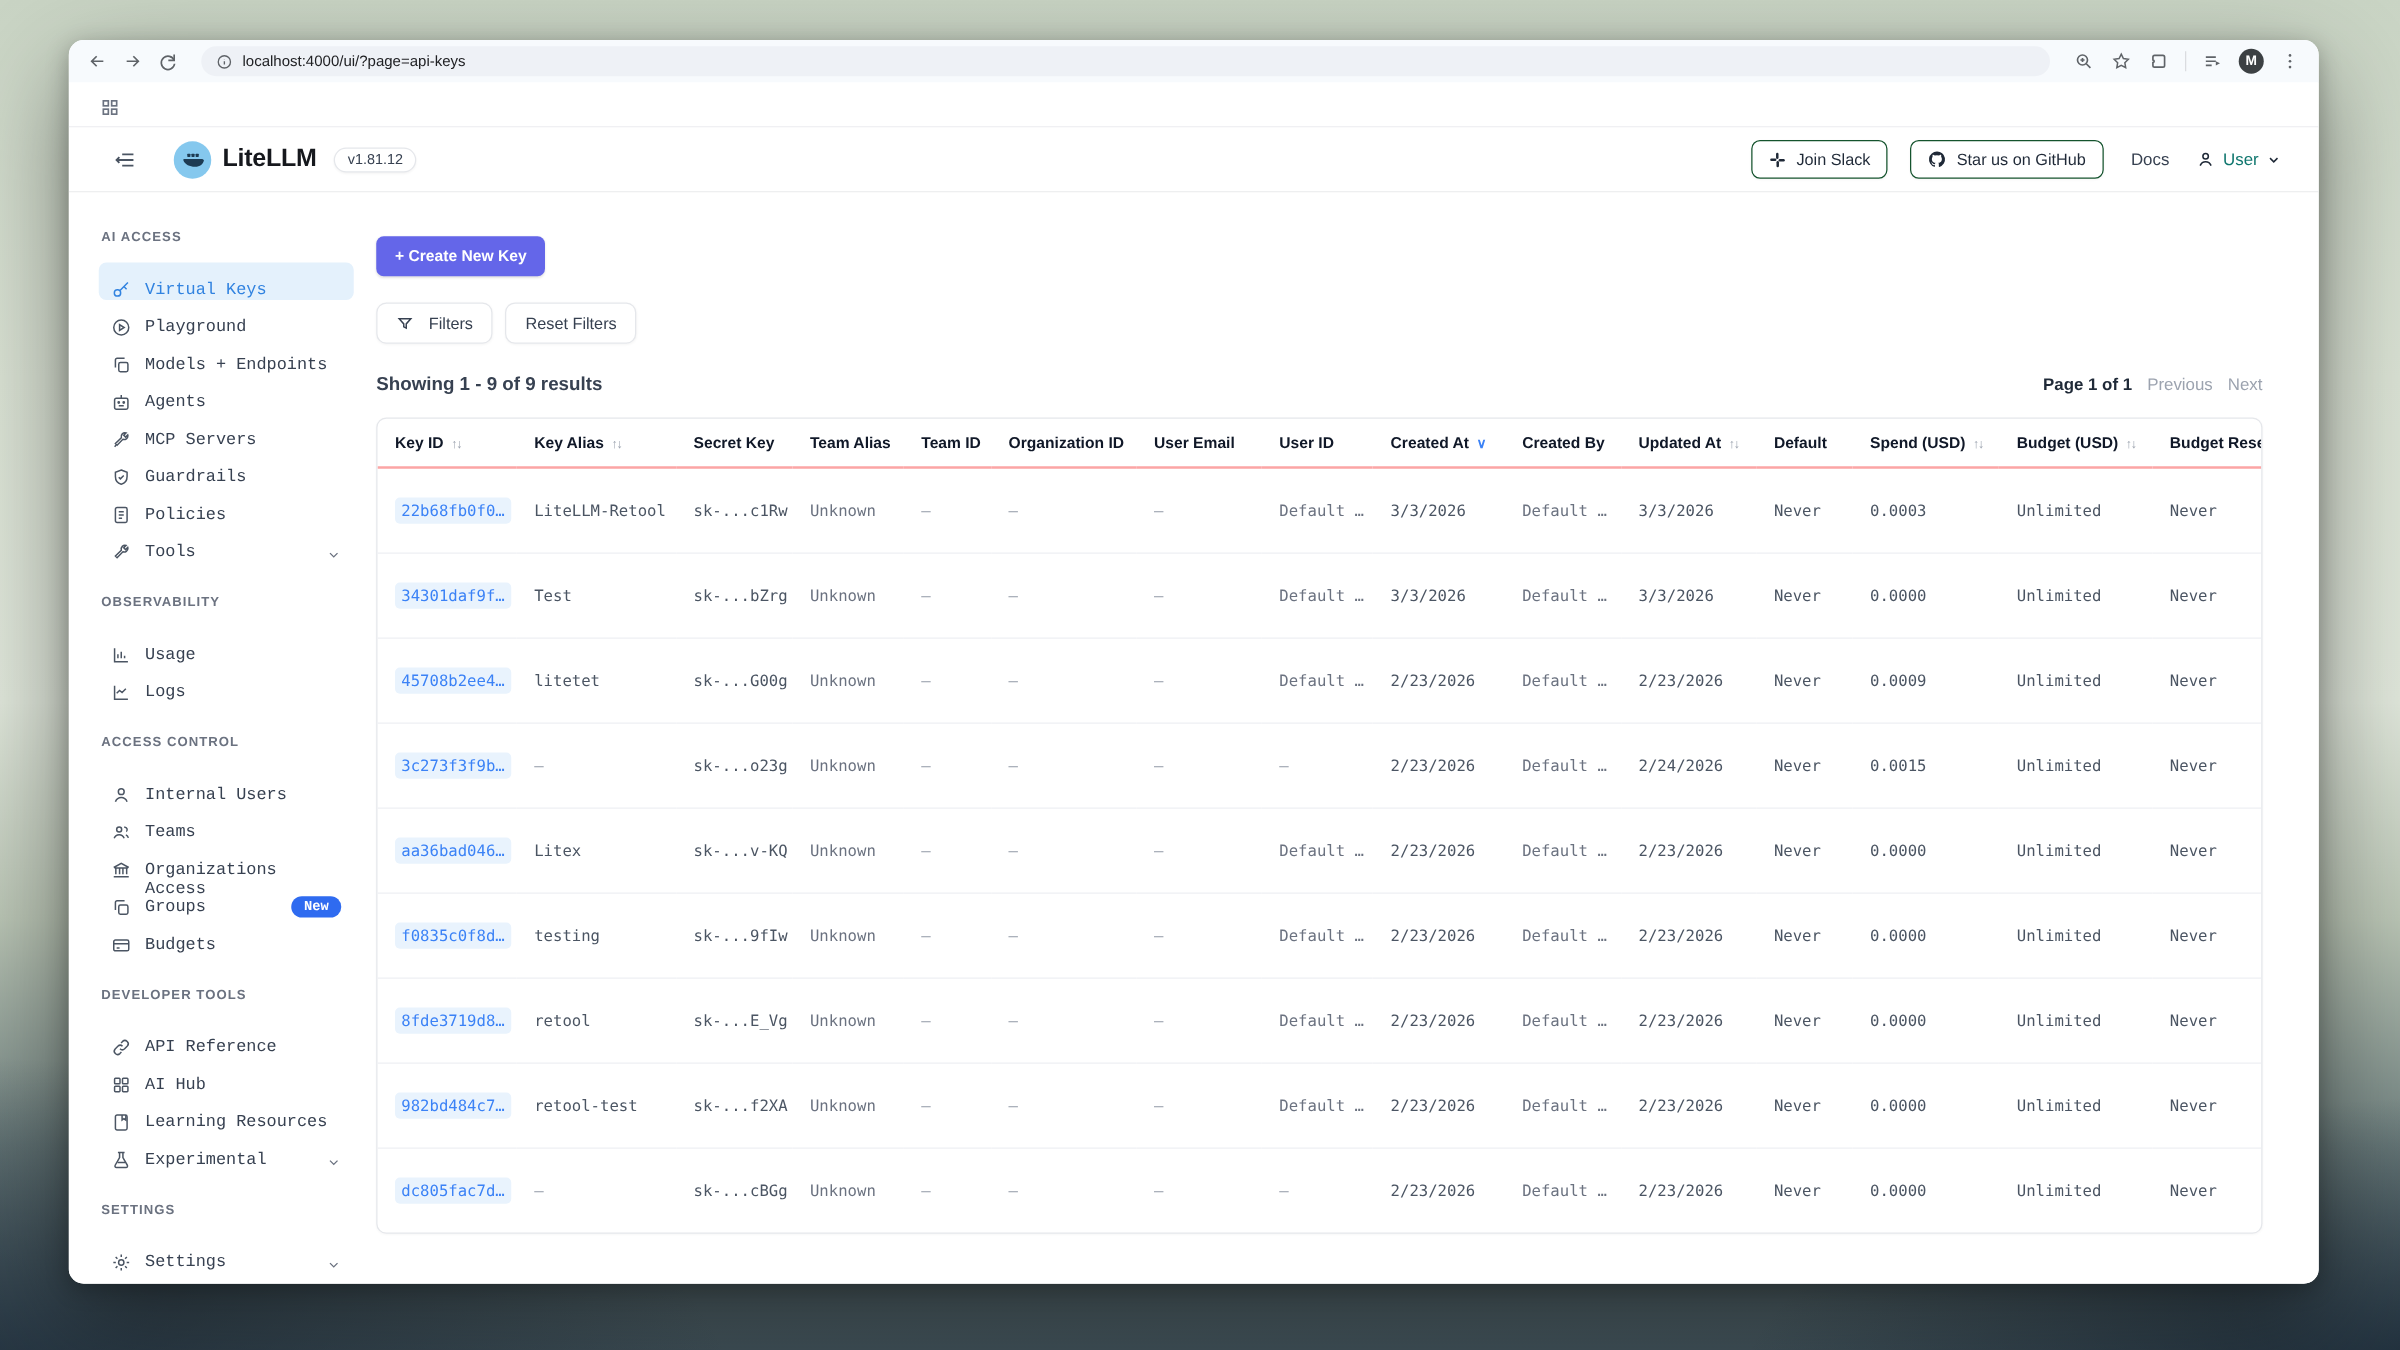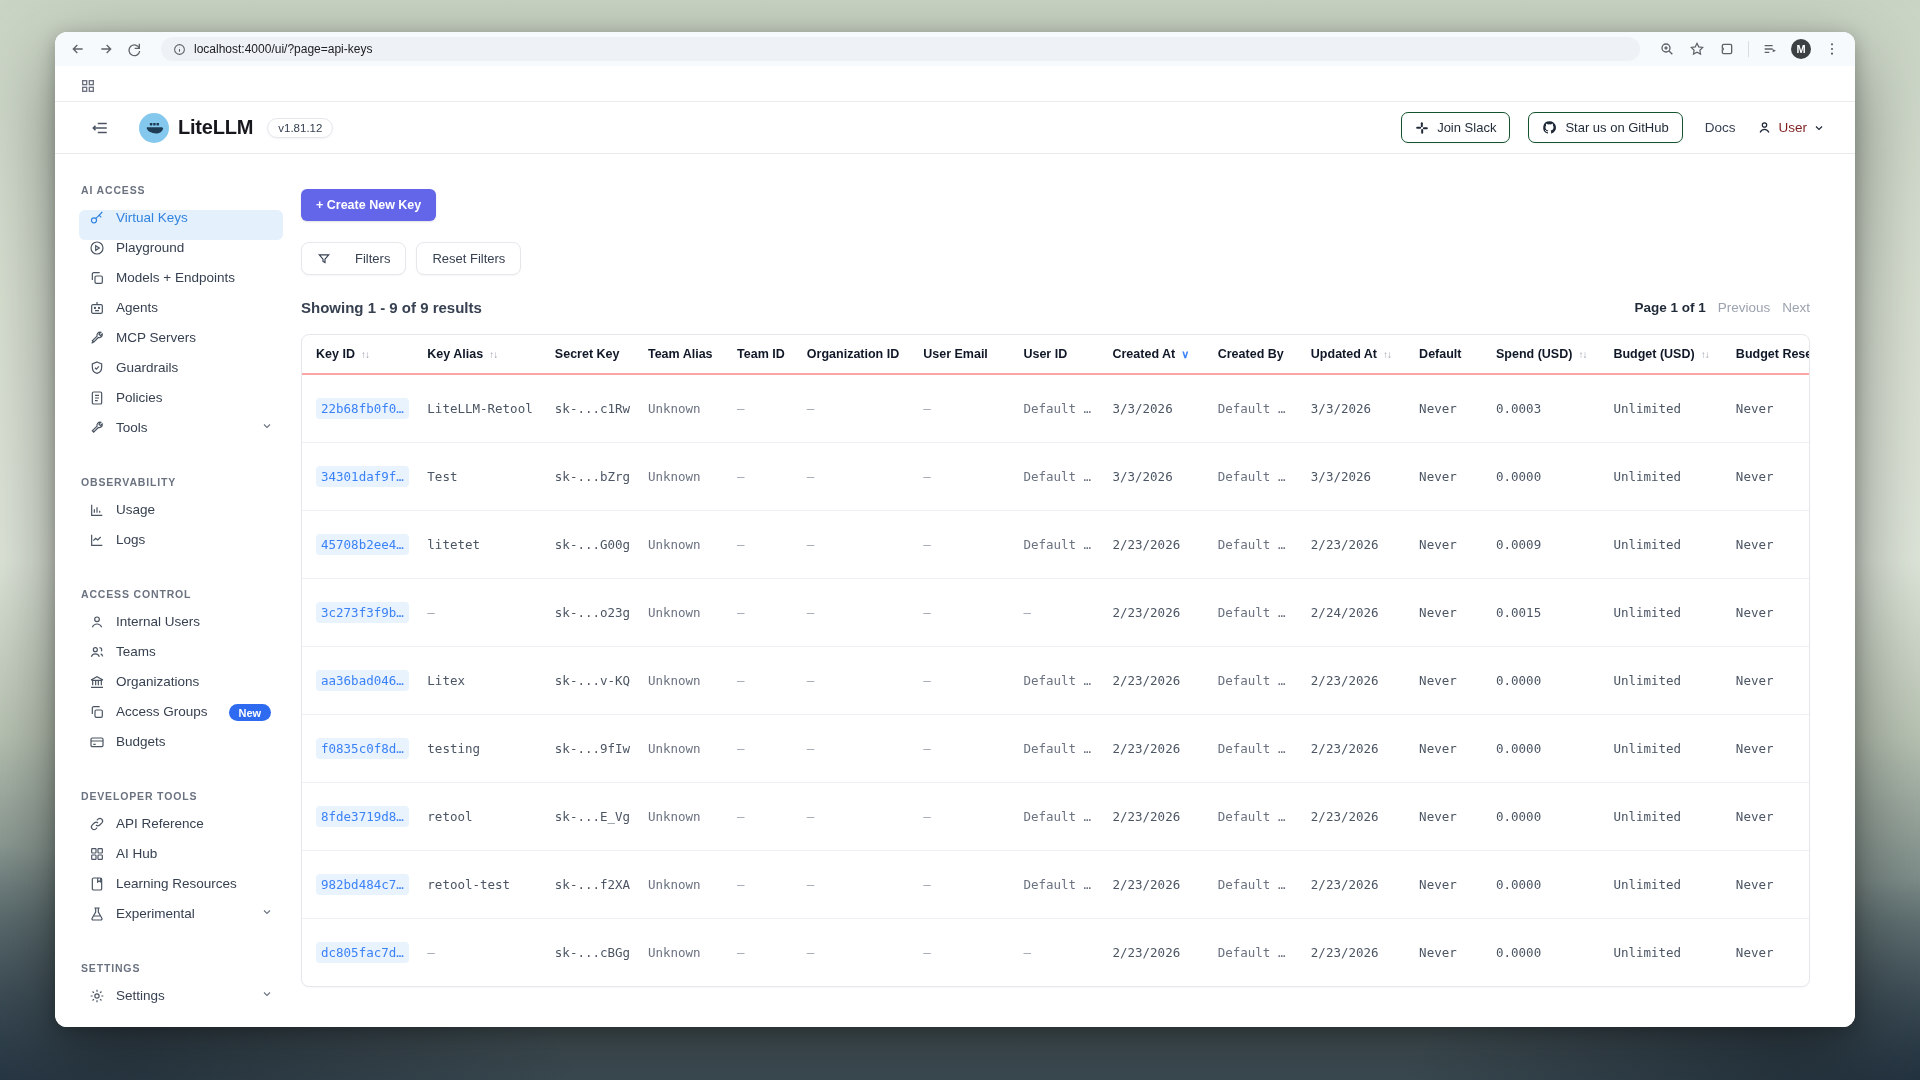--- a/index.html
+++ b/index.html
@@ -62,54 +62,54 @@
     border:1px solid #e5e7eb; border-radius:12px; padding:3px 10px;
     box-shadow:0 1px 2px rgba(0,0,0,.05);
   }
   .header-right { margin-left:auto; display:flex; align-items:center; gap:18px; }
   .hdr-btn {
     display:flex; align-items:center; gap:8px; font-size:13px; font-weight:500; color:#1f2937;
     border:1px solid #14532d; border-radius:7px; padding:7px 13px; background:#fff;
     box-shadow:0 1px 2px rgba(0,0,0,.04); cursor:pointer;
   }
   .hdr-link { font-size:13.5px; color:#374151; cursor:pointer; padding:0 4px; }
-  .user-menu { display:flex; align-items:center; gap:6px; font-size:13.5px; color:#7f1d1d; cursor:pointer; }
+  .user-menu { display:flex; align-items:center; gap:6px; font-size:13.5px; color:#0f766e; cursor:pointer; }
 
   
   .app-body { flex:1; display:flex; min-height:0; background:#fff; }
   .sidebar { width:246px; flex:none; padding:30px 18px 0 24px; overflow:hidden; }
   .side-section { margin-bottom:26px; }
   .side-label {
     font-size:10.5px; font-weight:700; letter-spacing:.08em; color:#6b7280;
     margin:0 0 14px 2px;
   }
   .side-item {
-    display:flex; align-items:flex-start; gap:11px; height:30px; padding:0 10px;
-    border-radius:6px; font-size:13.5px; color:#374151; cursor:pointer; margin-bottom:0;
+    display:flex; align-items:flex-end; gap:11px; height:30px; padding:0 10px;
+    border-radius:6px; font-size:13.5px; color:#374151; cursor:pointer; margin-bottom:0;font-family:Liberation Mono, monospace;
   }
   .side-item .s-icon { width:16px; height:16px; color:#4b5563; display:flex; flex:none; }
   .side-item .s-icon svg { width:16px; height:16px; }
   .side-item.active { background:#e4f1fc; color:#3183e0; }
   .side-item.active .s-icon { color:#3183e0; }
   .side-chevron { margin-left:auto; color:#6b7280; display:flex; }
   .badge-new {
     margin-left:10px; background:#2f6bf0; color:#fff; font-size:11px; font-weight:600;
     padding:2.5px 10px; border-radius:11px;
   }
 
   
   .main { flex:1; padding:35px 45px 0 0; min-width:0; }
   .btn-create {
     display:inline-flex; align-items:center; background:#6466e9; color:#fff;
     font-size:12.5px; font-weight:700; border:none; border-radius:6px;
     padding:9px 15px; cursor:pointer; box-shadow:0 1px 2px rgba(0,0,0,.12);
   }
   .filter-row { margin-top:21px; display:flex; gap:10px; }
   .btn-light {
-    display:inline-flex; align-items:center; gap:24px; background:#fff; color:#374151;
+    display:inline-flex; align-items:center; gap:12px; background:#fff; color:#374151;
     font-size:13px; font-weight:500; border:1px solid #e5e7eb; border-radius:8px;
     padding:8px 15px; cursor:pointer; box-shadow:0 1px 2px rgba(0,0,0,.04);
   }
   .results-row { margin-top:24px; display:flex; align-items:center; }
   .results-text { font-size:15px; color:#374151;font-weight:bold; }
   .pagination { margin-left:auto; display:flex; align-items:center; gap:12px; font-size:13.5px; }
   .page-info { color:#1f2937; font-weight:600; }
   .page-link { color:#9ca3af; cursor:pointer; }
 
   

